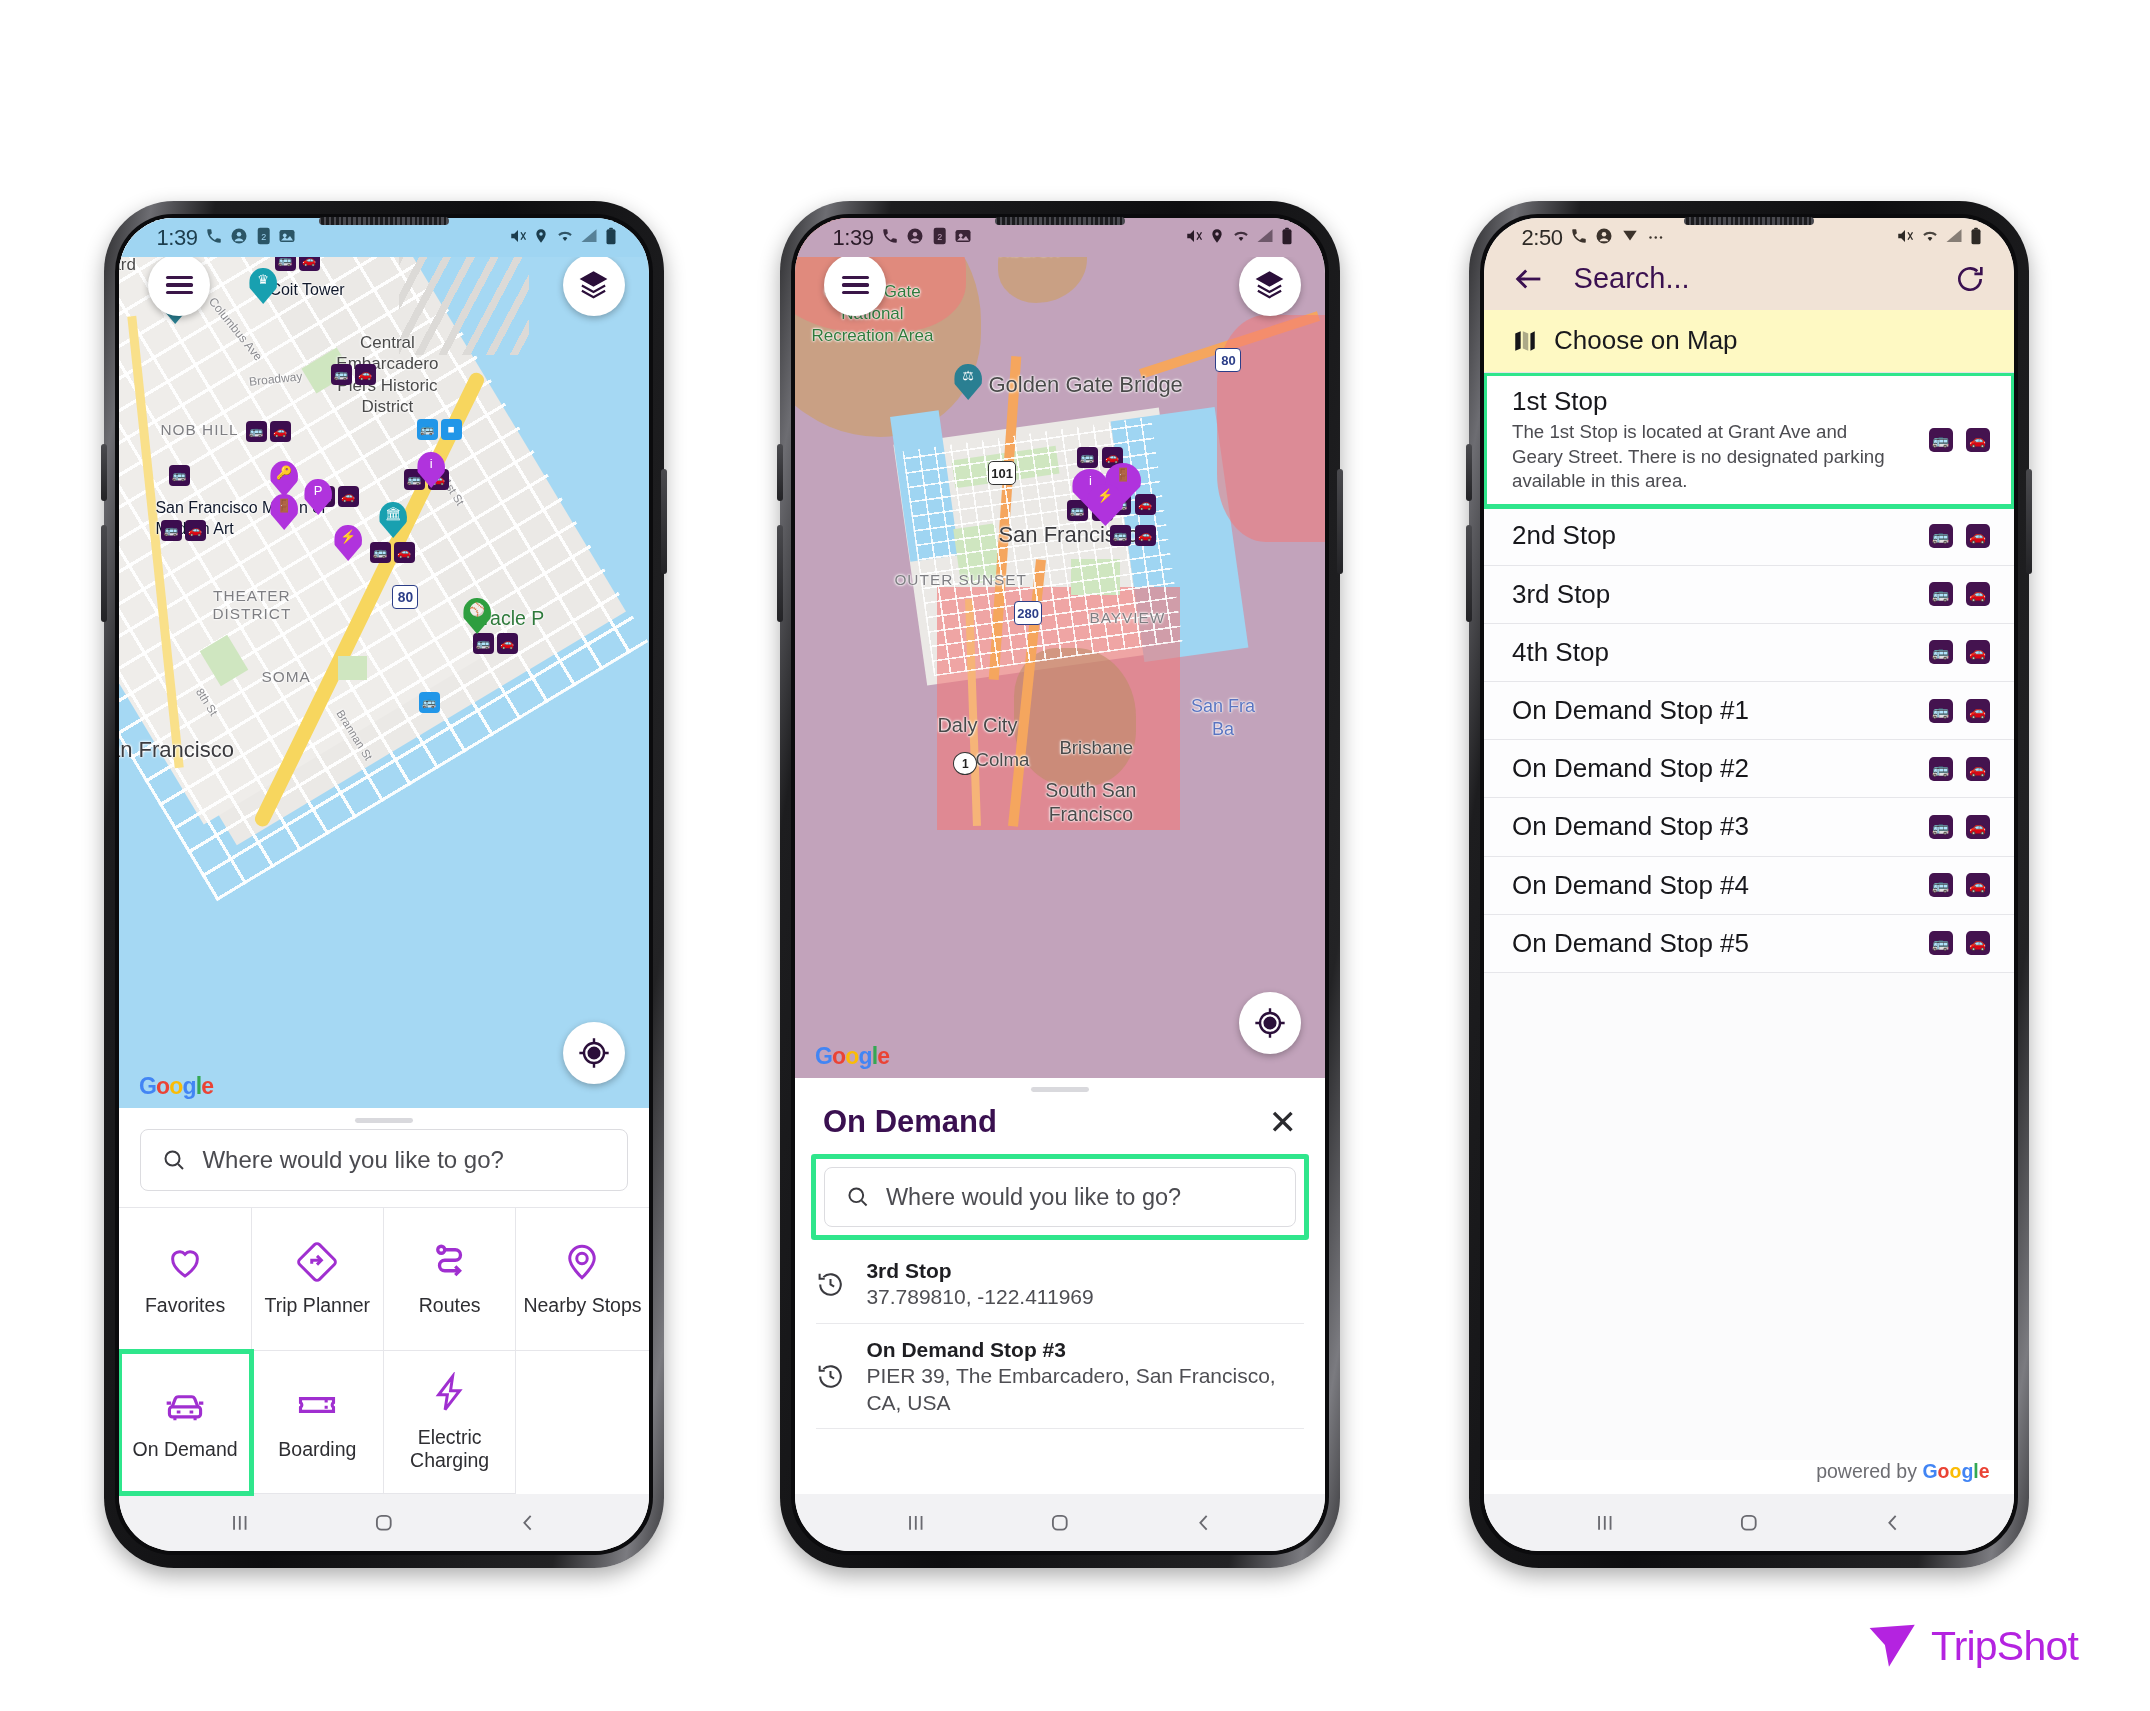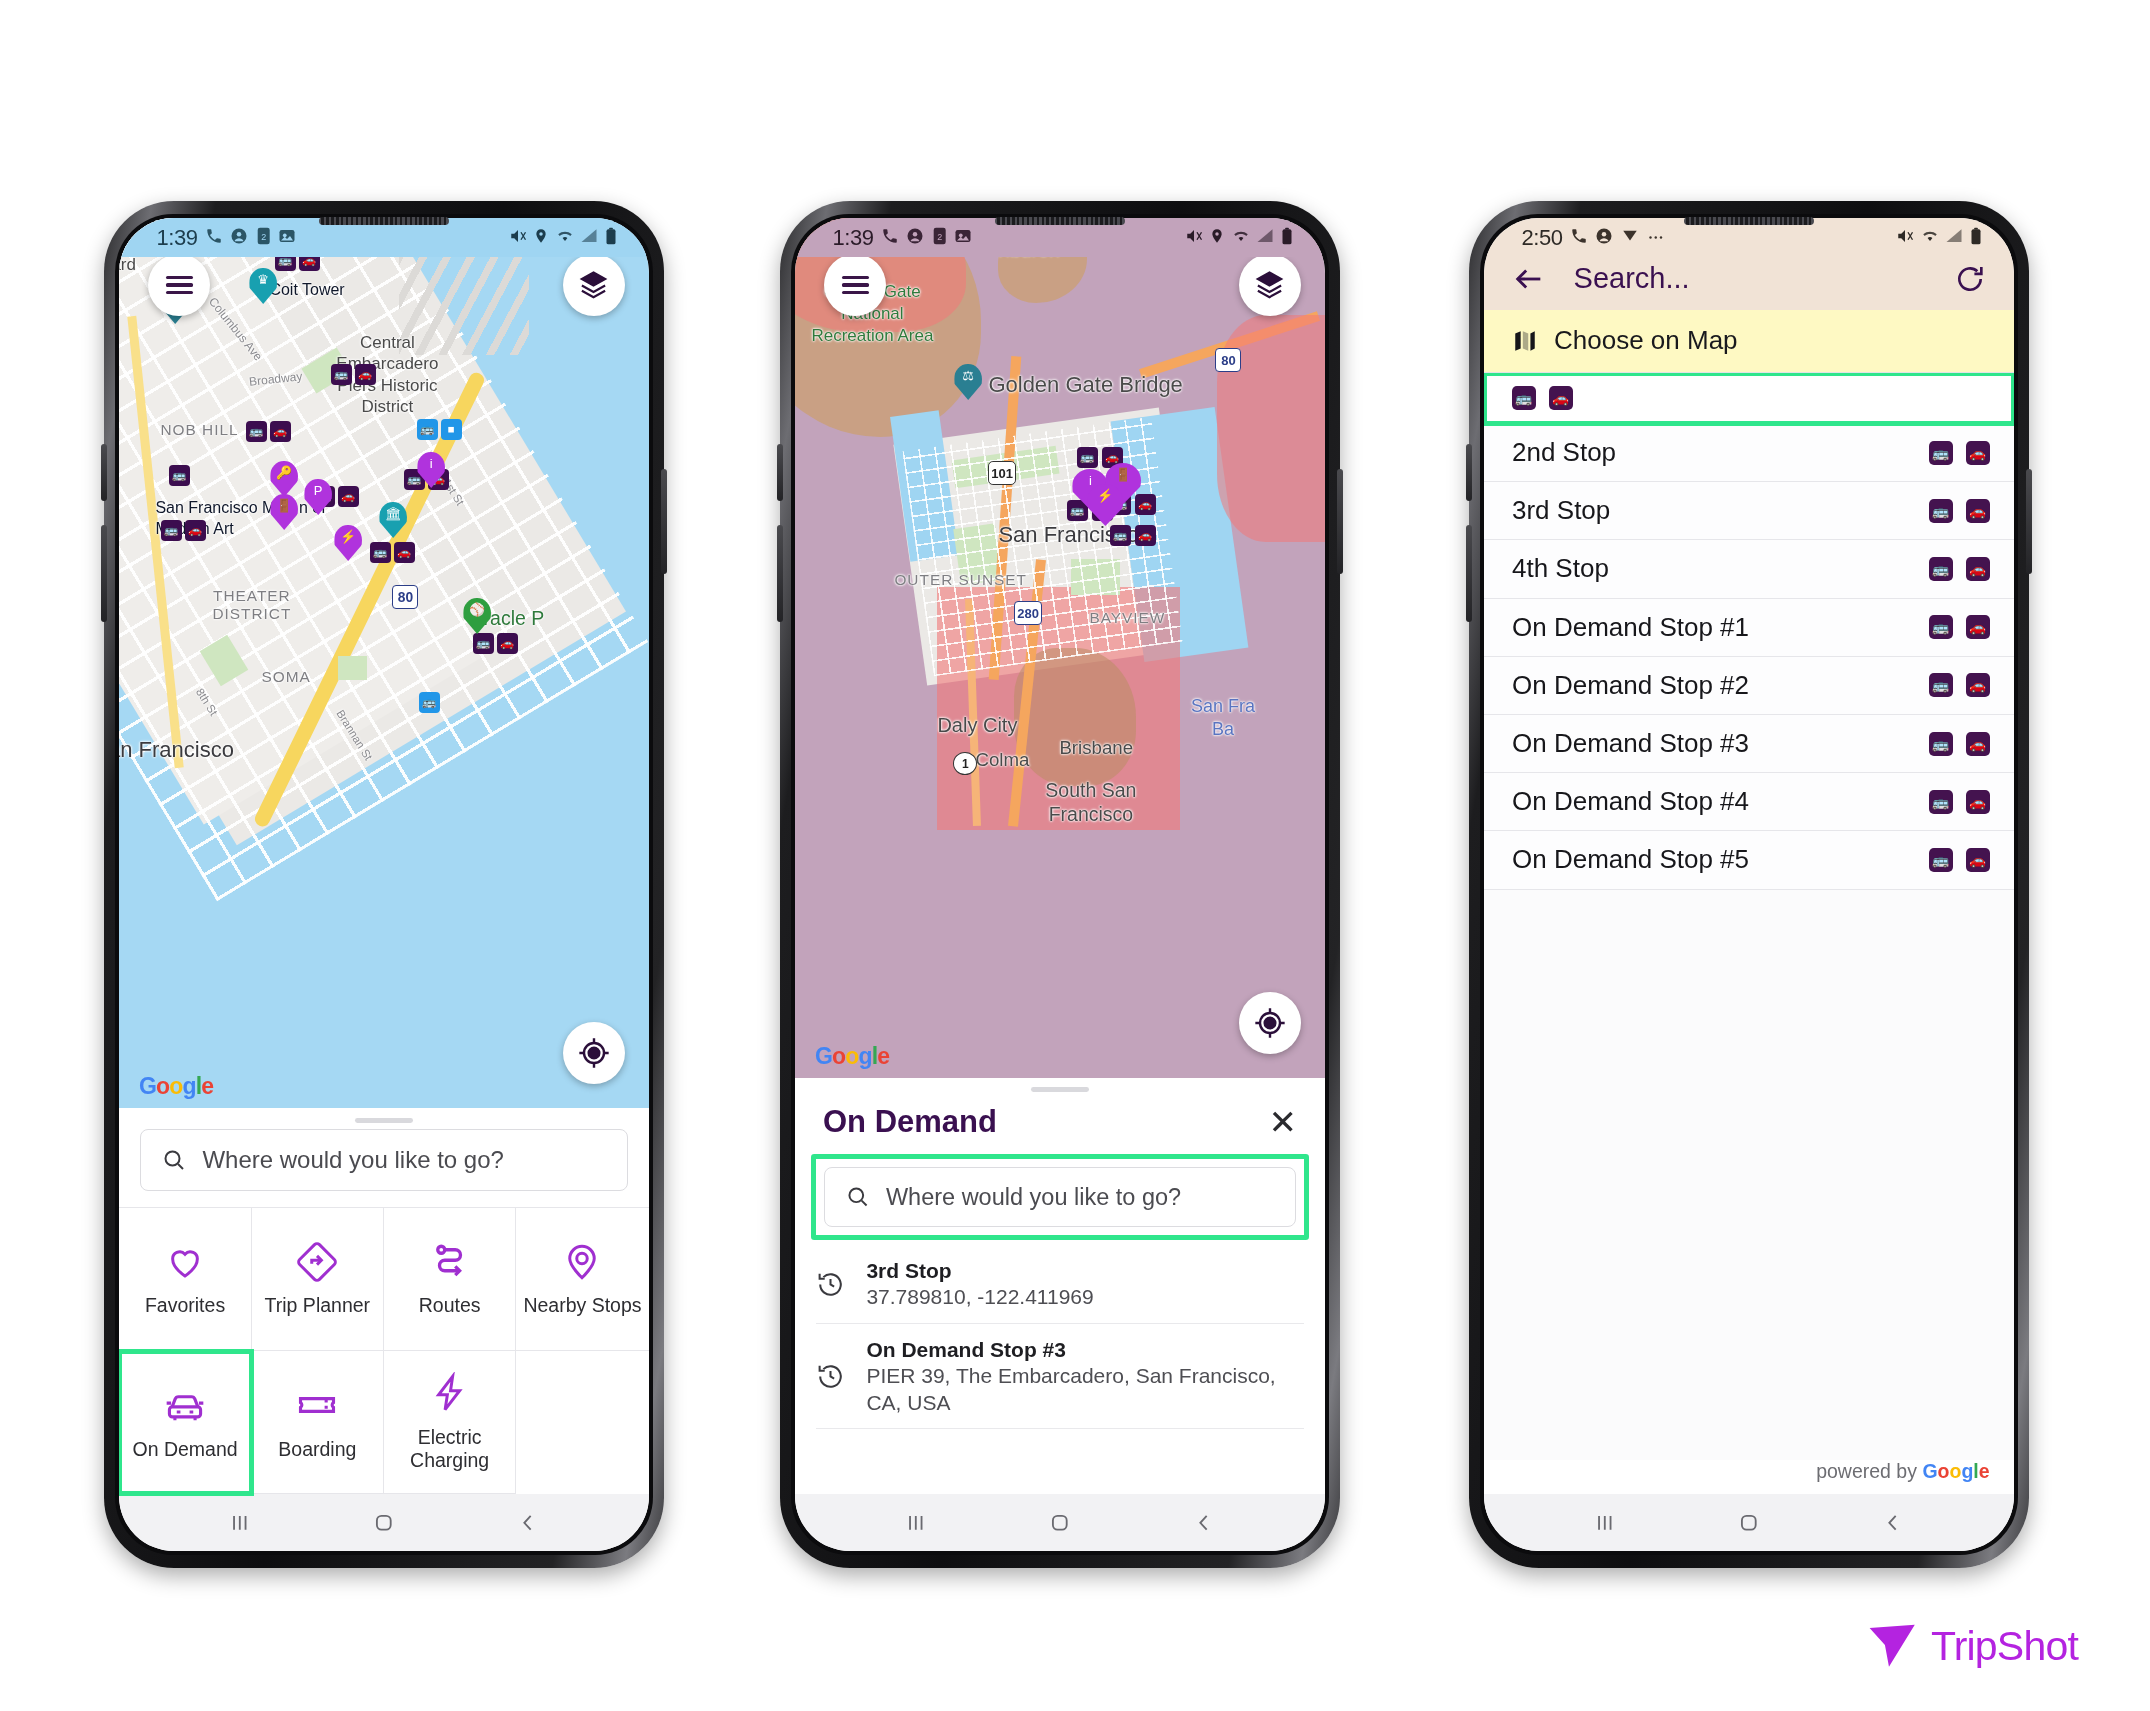--- a/index.html
+++ b/index.html
@@ -709,20 +709,24 @@
         <svg width="26" height="26" viewBox="0 0 24 24" fill="#16161a">
             <path d="M3 5l5-2v16l-5 2z"></path>
             <path d="M10 3l5 2v16l-5-2z" opacity=".35"></path>
             <path d="M17 5l4-2v16l-4 2z"></path>
           </svg>
         <span>Choose on Map</span>
       </div>
 
       <div class="stop-list">
         <div class="stop-row hl">
+          <div>
+            <div class="stop-name">1st Stop</div>
+            <div class="stop-desc">The 1st Stop is located at Grant Ave and Geary Street. There is no designated parking available in this area.</div>
+          </div>
           <div class="stop-icons">
             <div class="ic-sq">🚌</div>
             <div class="ic-sq">🚗</div>
           </div>
         </div>
         <div class="stop-row">
           <div class="stop-name">2nd Stop</div>
           <div class="stop-icons">
               <div class="ic-sq">🚌</div>
               <div class="ic-sq">🚗</div>

